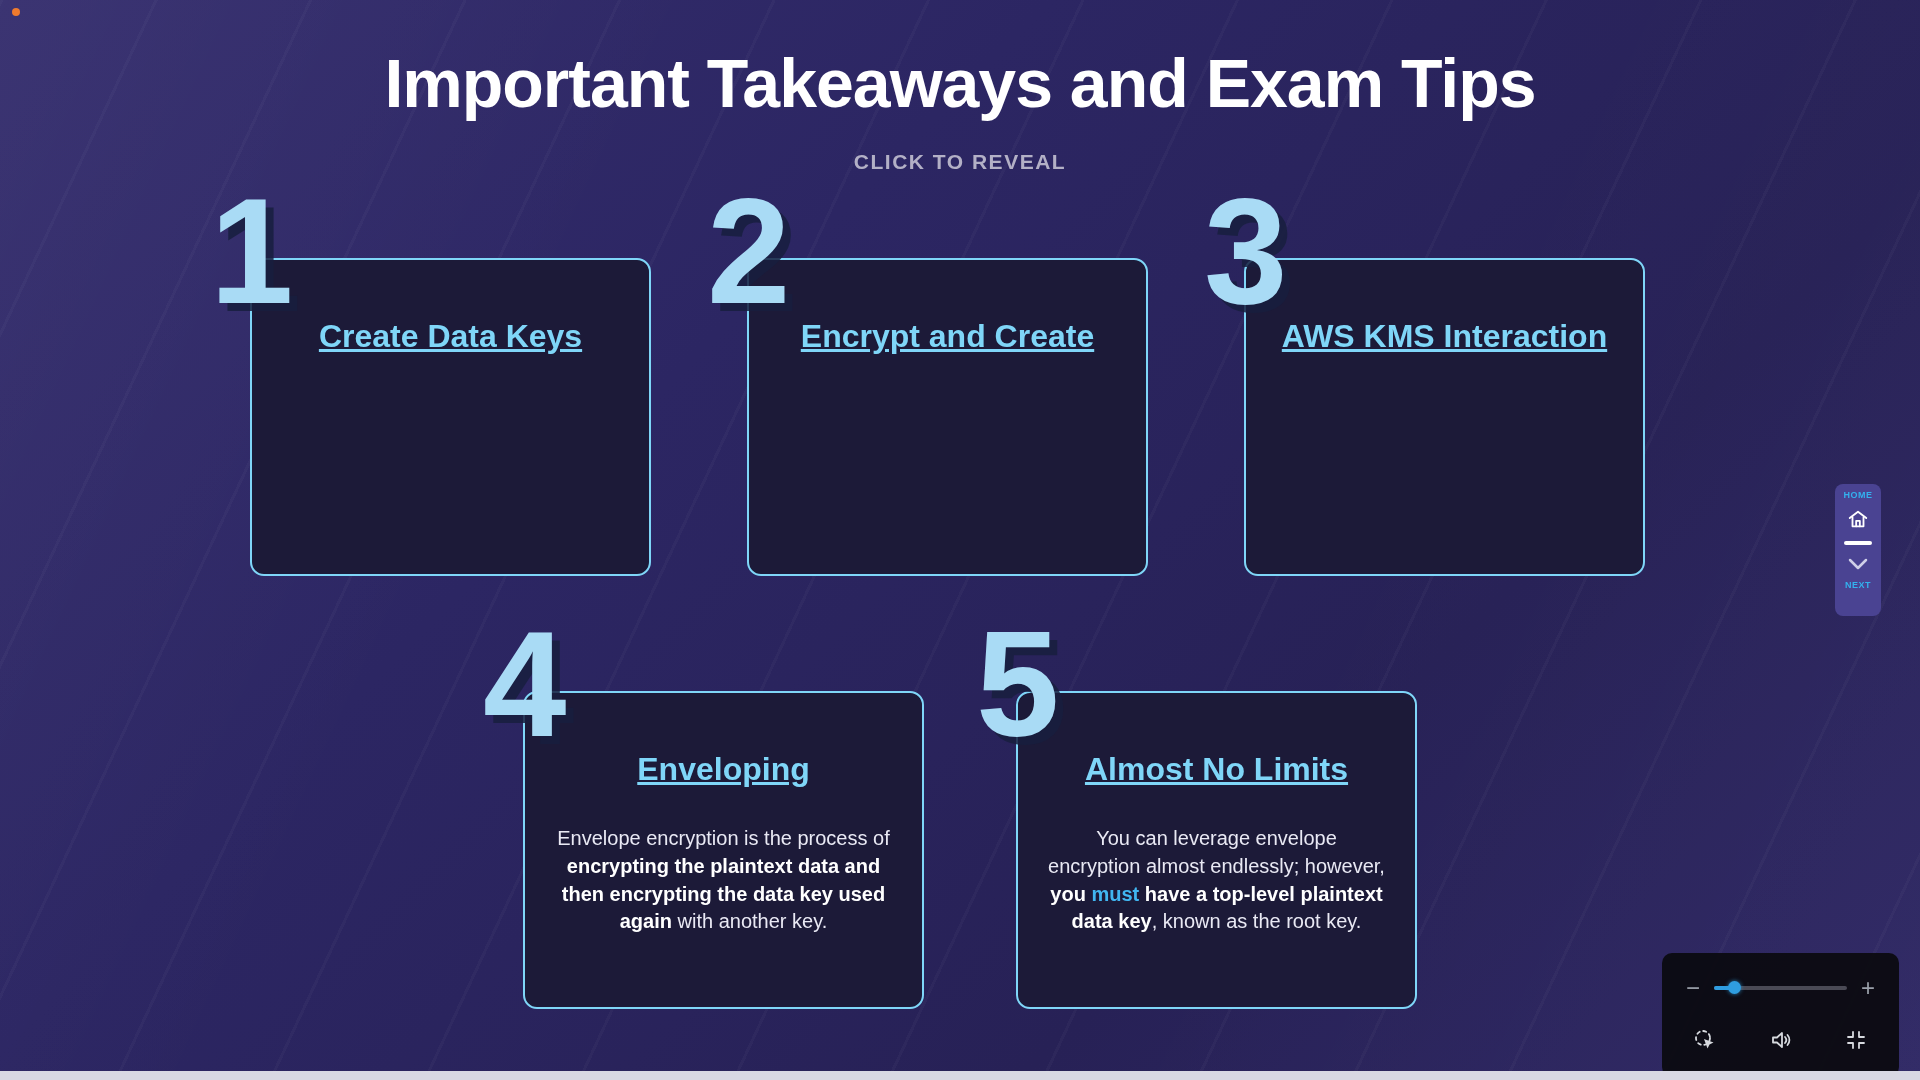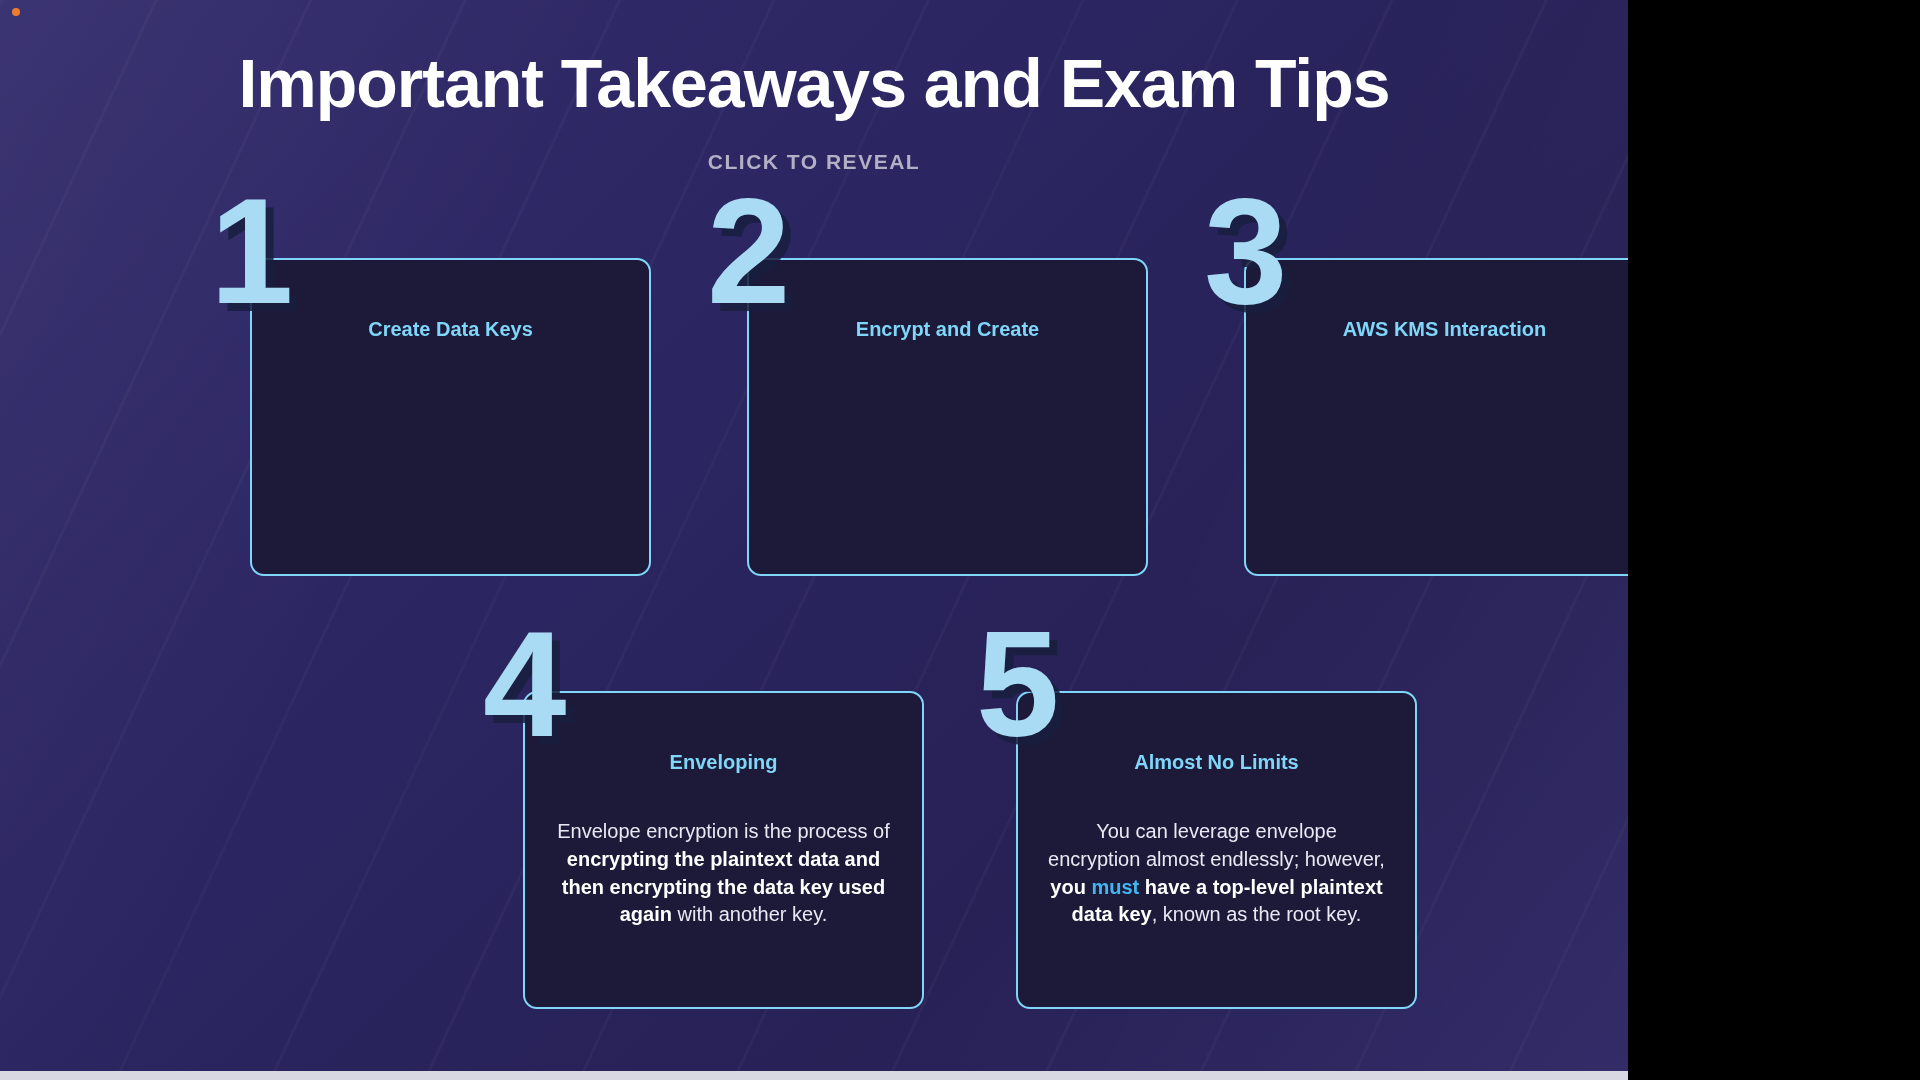--- a/index.html
+++ b/index.html
@@ -1,21 +1,21 @@
 <!DOCTYPE html>
 <html style="--accent: #7fd6f8; --number-blue: #a9dbf5; --highlight-blue: #41b6f1; --slider-blue: #2f9de0; --nav-label-blue: #33b1ee; --card-bg: #1c1a38; --background: #2b2560;"><head>
 <meta charset="utf-8">
 <style>
   * { box-sizing: border-box; margin: 0; padding: 0; }
   html,body { background:#000; }
   body { font-family: "Liberation Sans", sans-serif; }
 
   .stage {
     position: relative;
-    width: 1628px;
+    width: 1920px;
     height: 1080px;
     overflow: hidden;
     background:
       linear-gradient(135deg, #352e6e 0%, #2c2663 35%, #272156 70%, #2e2764 100%);
   }
   .stage::before {
     content:"";
     position:absolute; inset:0;
     background:
       repeating-linear-gradient(115deg,
@@ -59,21 +59,21 @@
 
   .card-number {
     position:absolute; left:-42px; top:-80px;
     font-size:150px; line-height:0.95; font-weight:800;
     color: var(--number-blue, #a9dbf5);
     text-shadow: 8px 8px 0 rgba(24,30,62,0.85);
     pointer-events:none;
   }
   .card-heading {
     color: var(--accent, #7fd6f8);
-    font-size:20px; font-weight:bold;
+    font-size:32px; font-weight:bold;text-decoration:underline;
   }
   .card-body {
     margin:auto 0;
     color:#e9e9f4; font-size:20px; line-height:1.38; font-weight:normal;
     max-width:340px;
   }
   .card-body strong { color:#ffffff; font-weight:bold; }
   .card-body strong.accent { color: var(--highlight-blue, #41b6f1); }
 
   

